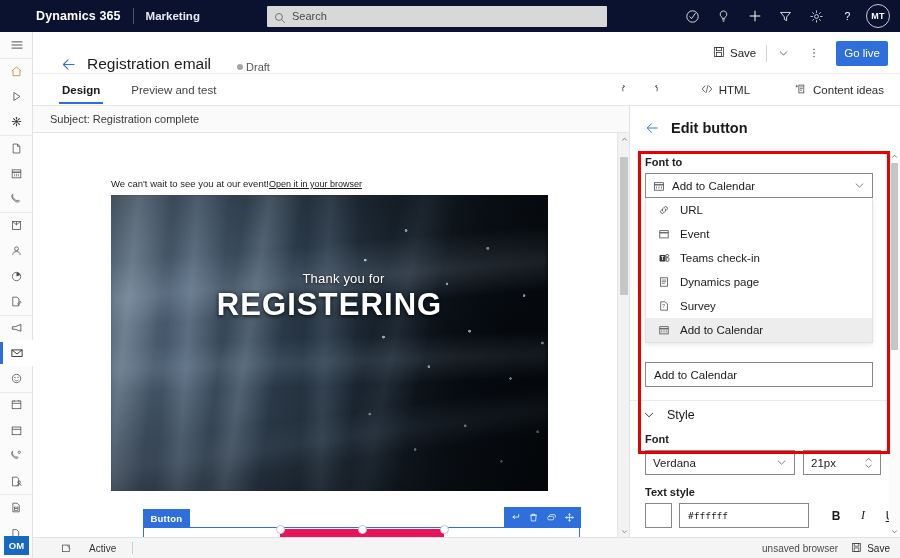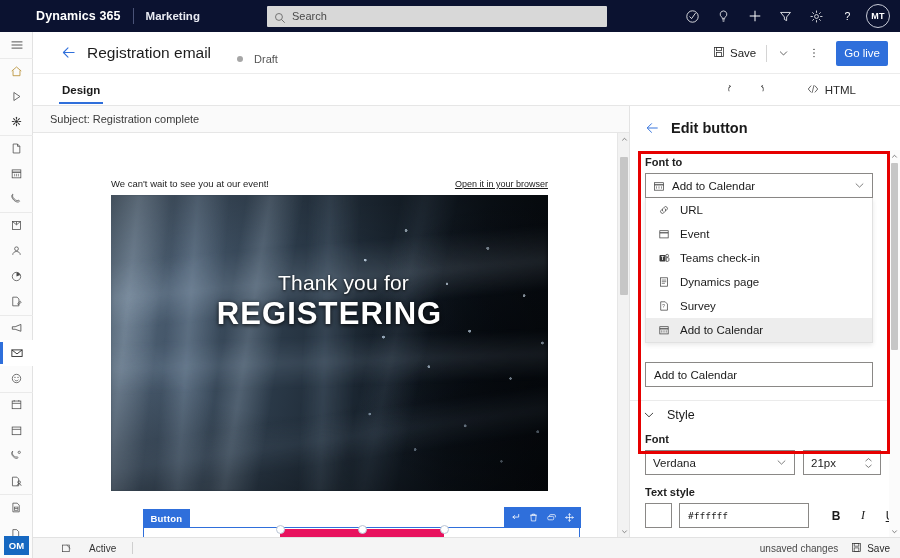--- a/index.html
+++ b/index.html
@@ -73,26 +73,26 @@
     width: 25px; height: 19px; background: #1668c1; color: #fff;
     font-size: 9.5px; font-weight: bold;
     display: flex; align-items: center; justify-content: center;
     letter-spacing: .2px;
   }
 
   
   .cmdbar {
     position: absolute; left: 33px; top: 32px; width: 867px; height: 42px;
     background: #ffffff; border-bottom: 1px solid #ececec;
-    display: flex; align-items: center;
+    display: flex; align-items: flex-end;
   }
   .back-arrow { margin-left: 27px; color: #2f6fdb; display: flex; align-items: center; }
   .page-title { margin-left: 10px; font-size: 15.5px; color: #1d1d1d; }
   .status-pill {
-    margin-left: 26px; display: flex; align-items: center; gap: 11px;
+    margin-left: 26px; display: flex; align-items: center; gap: 3px;
     font-size: 11px; color: #555; margin-top: 12px;
   }
   .status-dot { width: 6px; height: 6px; border-radius: 50%; background: #a6a6a6; }
   .cmd-right {
     position: absolute; right: 12px; top: 0; height: 42px;
     display: flex; align-items: center;
   }
   .save-btn {
     display: flex; align-items: center; gap: 5px;
     font-size: 11.5px; color: #1d1d1d; padding: 0 5px; height: 26px;
@@ -149,21 +149,21 @@
   .canvas {
     position: absolute; left: 33px; top: 133px; width: 596px; height: 404px;
     background: #ececec; overflow: hidden;
   }
   .sheet {
     position: absolute; left: 0; top: 0; width: 584px; height: 404px;
     background: #ffffff;
   }
   .preheader {
     position: absolute; left: 78px; top: 45px; width: 437px;
-    display: flex; justify-content: space-between; align-items: baseline;
+    display: flex; align-items: baseline;
   }
   .preheader .ph-left { font-size: 9.5px; color: #1d1d1d; }
   .preheader .ph-right { font-size: 9px; color: #1a1a1a; text-decoration: underline; }
 
   .hero {
     position: absolute; left: 78px; top: 62px; width: 437px; height: 296px;
     overflow: hidden;
     background:
       radial-gradient(ellipse 60% 85% at 92% 55%, rgba(5,9,14,.95) 0%, rgba(5,9,14,0) 62%),
       linear-gradient(100deg, #5d6f80 0%, #46586b 16%, #2c3b4a 38%, #1a2530 58%, #0d141c 78%, #070b10 100%);
@@ -207,21 +207,21 @@
     opacity: .9;
   }
   .hero-vignette {
     position: absolute; inset: 0;
     background: radial-gradient(ellipse 78% 72% at 40% 45%, rgba(0,0,0,0) 40%, rgba(0,0,0,.42) 100%);
   }
   .hero-text {
     position: absolute; left: 0; right: 0; top: 76px; text-align: center;
   }
   .ht1 {
-    font-size: 21px; color: #ffffff; letter-spacing: .2px;
+    font-size: 13px; color: #ffffff; letter-spacing: .2px;
     text-shadow: 0 1px 3px rgba(0,0,0,.85);
     padding-left: 28px;
   }
   .ht2 {
     font-size: 31px; font-weight: bold; color: #ffffff; letter-spacing: 1.1px;
     margin-top: 1px; text-shadow: 0 1px 4px rgba(0,0,0,.9);
   }
 
   
   .widget {
@@ -610,20 +610,21 @@
             <circle cx="8" cy="8" r=".95" fill="#333"></circle>
             <circle cx="8" cy="12.8" r=".95" fill="#333"></circle>
           </svg>
       </span>
       <button class="golive">Go live</button>
     </div>
   </div>
 
   <div class="tabsrow">
     <span class="tab first sel">Design</span>
+    <span class="tab second">Preview and test</span>
 
     <div class="tabs-right">
       <span class="plain-ico">
         <svg viewBox="0 0 18 18" width="14" height="14">
             <path d="M5.6 4.2C3.4 5.4 2.8 8 3.8 10.2" fill="none" stroke="#444" stroke-width="1.1" stroke-linecap="round"></path>
             <path d="M4.2 3.2l1.6 1.2-1.9 1.2" fill="none" stroke="#444" stroke-width="1.1" stroke-linecap="round" stroke-linejoin="round"></path>
           </svg>
       </span>
       <span class="plain-ico" style="margin-right:34px">
         <svg viewBox="0 0 18 18" width="14" height="14">
@@ -632,20 +633,32 @@
           </svg>
       </span>
       <span class="icon-btn" style="margin-right:44px">
         <span>
           <svg viewBox="0 0 20 20" width="14" height="14">
               <path d="M7 5.6L3.2 10 7 14.4M13 5.6L16.8 10 13 14.4" fill="none" stroke="#3b3b3b" stroke-width="1.1" stroke-linecap="round" stroke-linejoin="round"></path>
               <line x1="11.4" y1="4.6" x2="8.8" y2="15.4" stroke="#3b3b3b" stroke-width="1.05"></line>
             </svg>
         </span>
         <span>HTML</span>
+      </span>
+      <span class="icon-btn" style="margin-right:16px">
+        <span>
+          <svg viewBox="0 0 20 20" width="14" height="14">
+              <rect x="7" y="4.4" width="7" height="11.2" fill="none" stroke="#3b3b3b" stroke-width="1.05"></rect>
+              <line x1="8.4" y1="7" x2="12.6" y2="7" stroke="#3b3b3b" stroke-width=".9"></line>
+              <line x1="8.4" y1="9.4" x2="12.6" y2="9.4" stroke="#3b3b3b" stroke-width=".9"></line>
+              <line x1="8.4" y1="11.8" x2="11.4" y2="11.8" stroke="#3b3b3b" stroke-width=".9"></line>
+              <path d="M4 3.6l.7 1.6 1.6.7-1.6.7L4 8.2l-.7-1.6-1.6-.7 1.6-.7z" fill="#3b3b3b"></path>
+            </svg>
+        </span>
+        <span>Content ideas</span>
       </span>
     </div>
   </div>
 
   <div class="subjectbar">
     <span class="subject-txt">Subject: Registration complete</span>
   </div>
 
   <div class="canvas">
     <div class="sheet">
@@ -895,21 +908,21 @@
     <span class="sb-ico">
       <svg viewBox="0 0 16 16" width="11" height="11">
           <rect x="2.4" y="3" width="9.6" height="9.6" fill="none" stroke="#444" stroke-width="1"></rect>
           <path d="M8.4 3L13.6 8.2" stroke="#444" stroke-width="1"></path>
         </svg>
     </span>
     <span class="sb-active">Active</span>
     <span class="sb-sep"></span>
 
     <div class="sb-right">
-      <span class="sb-unsaved">unsaved changes</span>
+      <span class="sb-unsaved">unsaved browser</span>
       <span class="sb-save">
         <span>
           <svg viewBox="0 0 16 16" width="11" height="11">
               <rect x="2" y="2" width="12" height="12" fill="none" stroke="#333" stroke-width="1"></rect>
               <rect x="4.6" y="2" width="6.8" height="4" fill="none" stroke="#333" stroke-width="1"></rect>
               <rect x="4.6" y="8.6" width="6.8" height="5.4" fill="none" stroke="#333" stroke-width="1"></rect>
             </svg>
         </span>
         <span>Save</span>
       </span>

